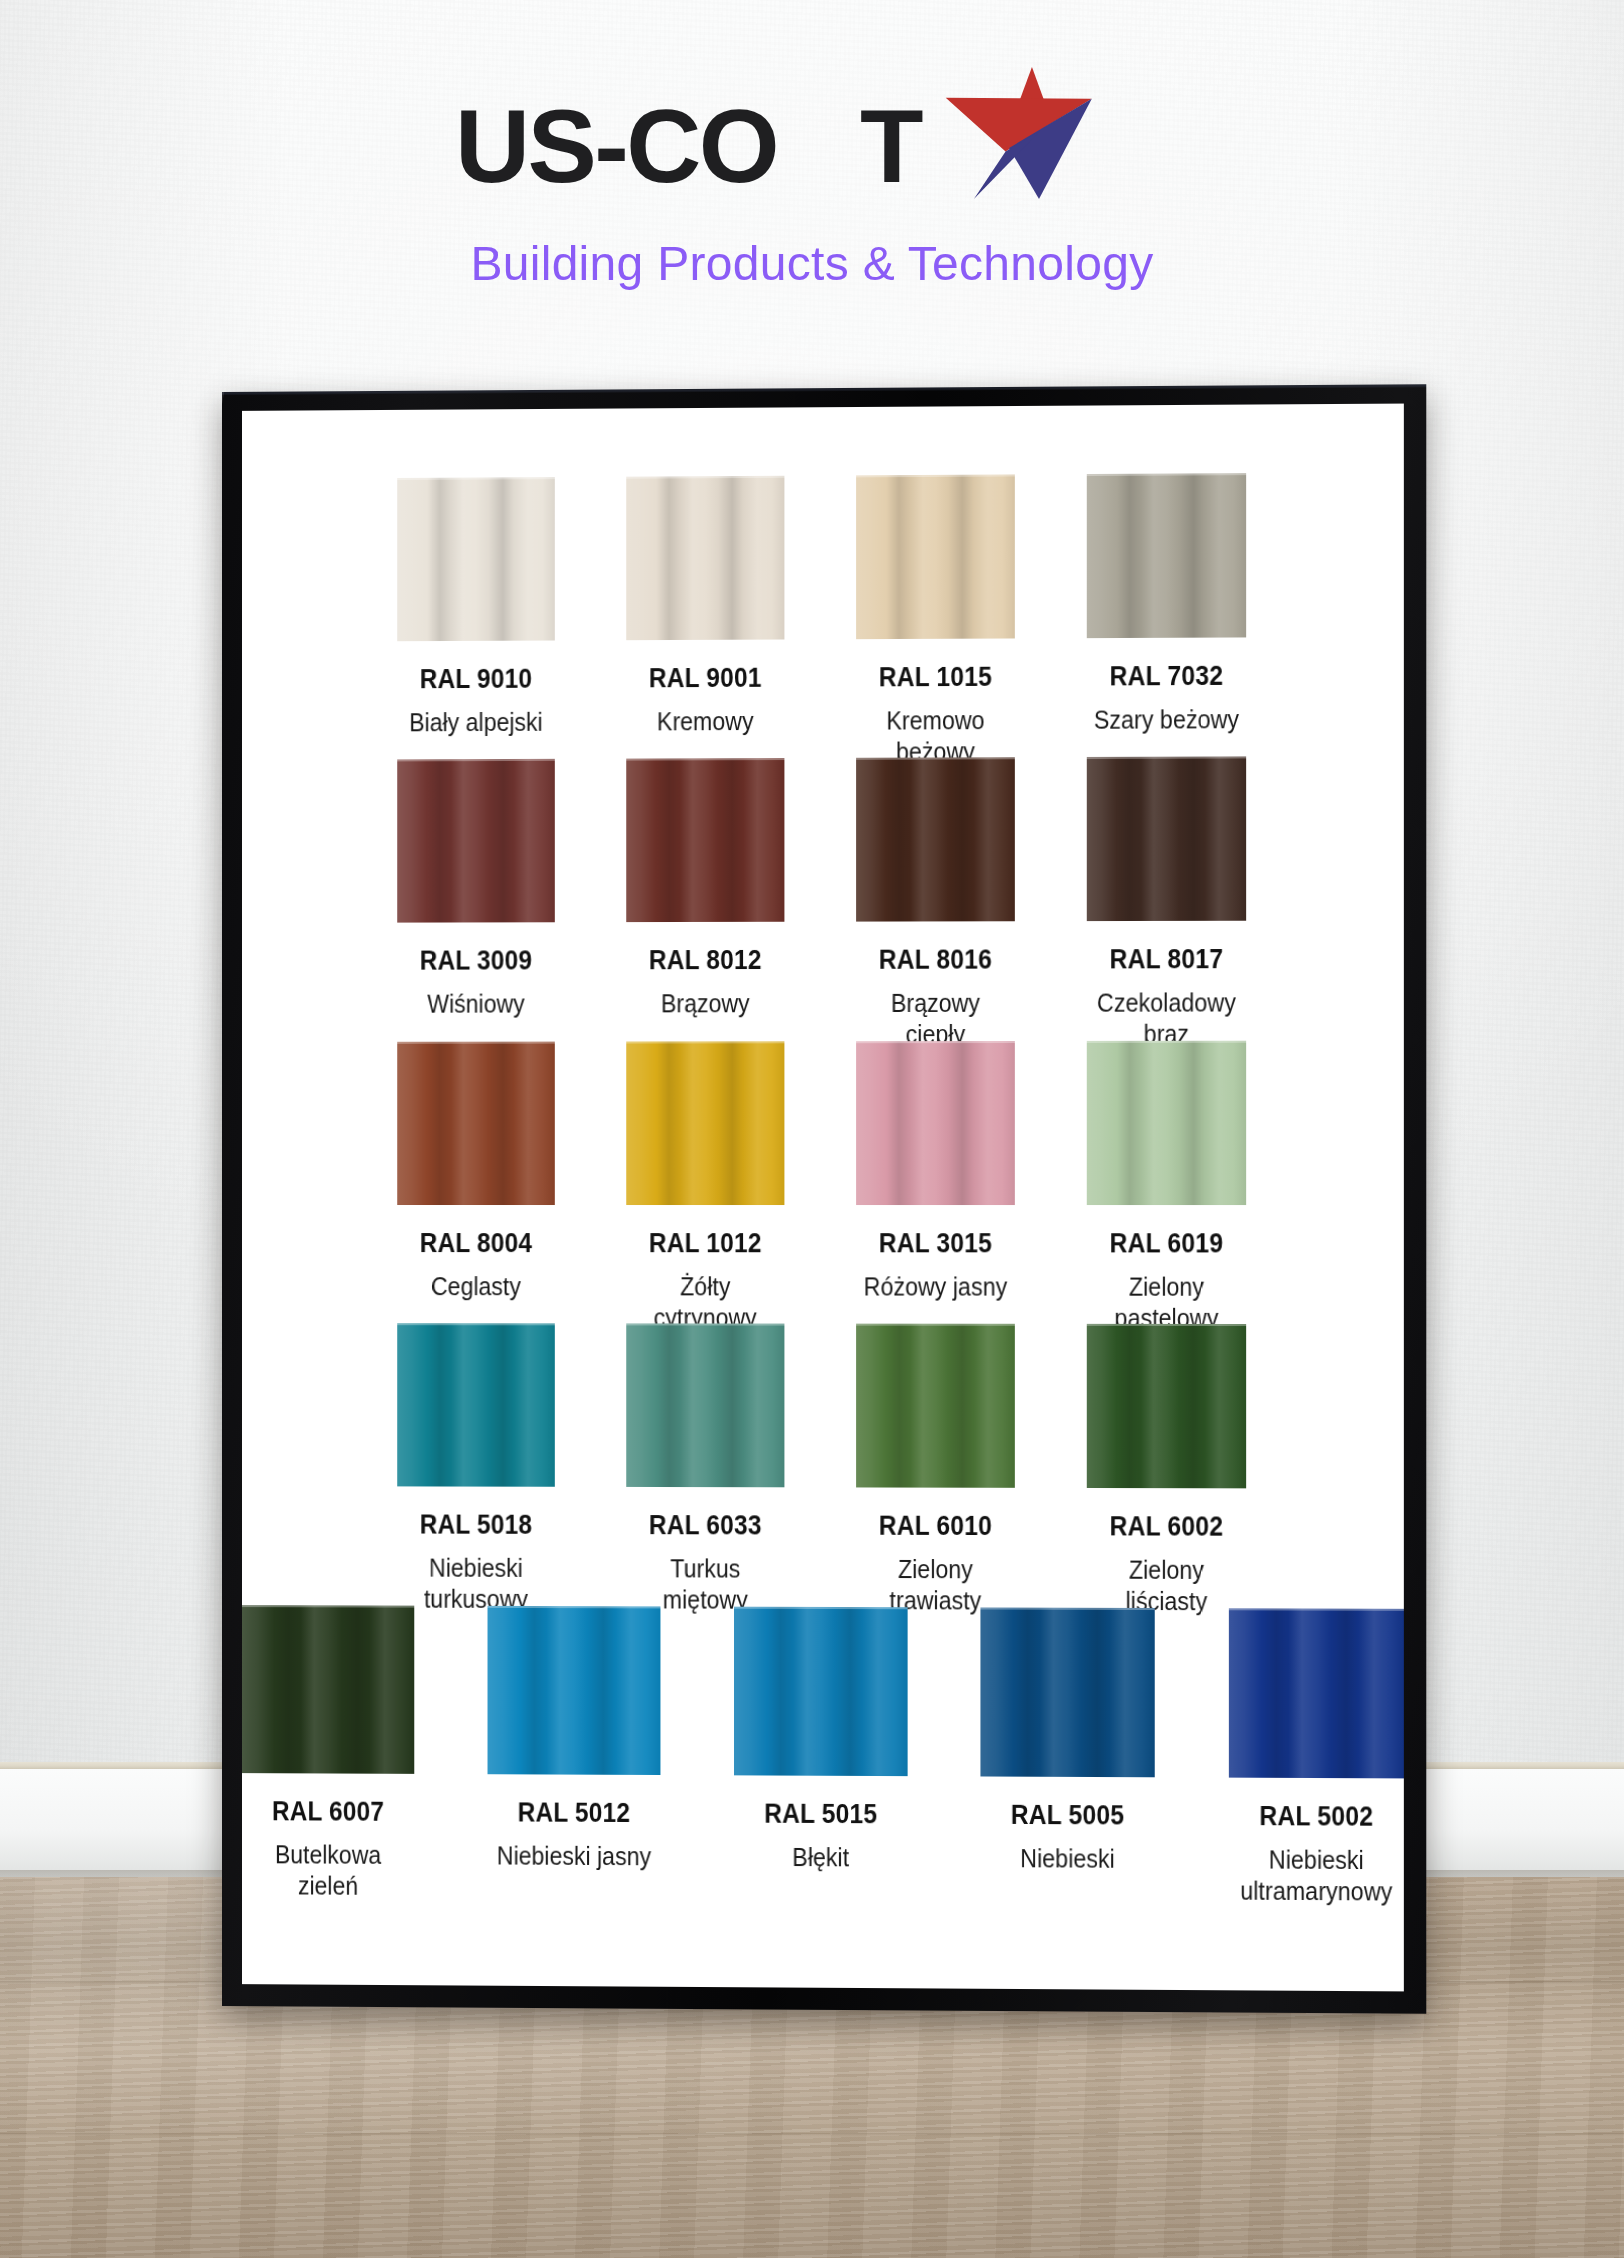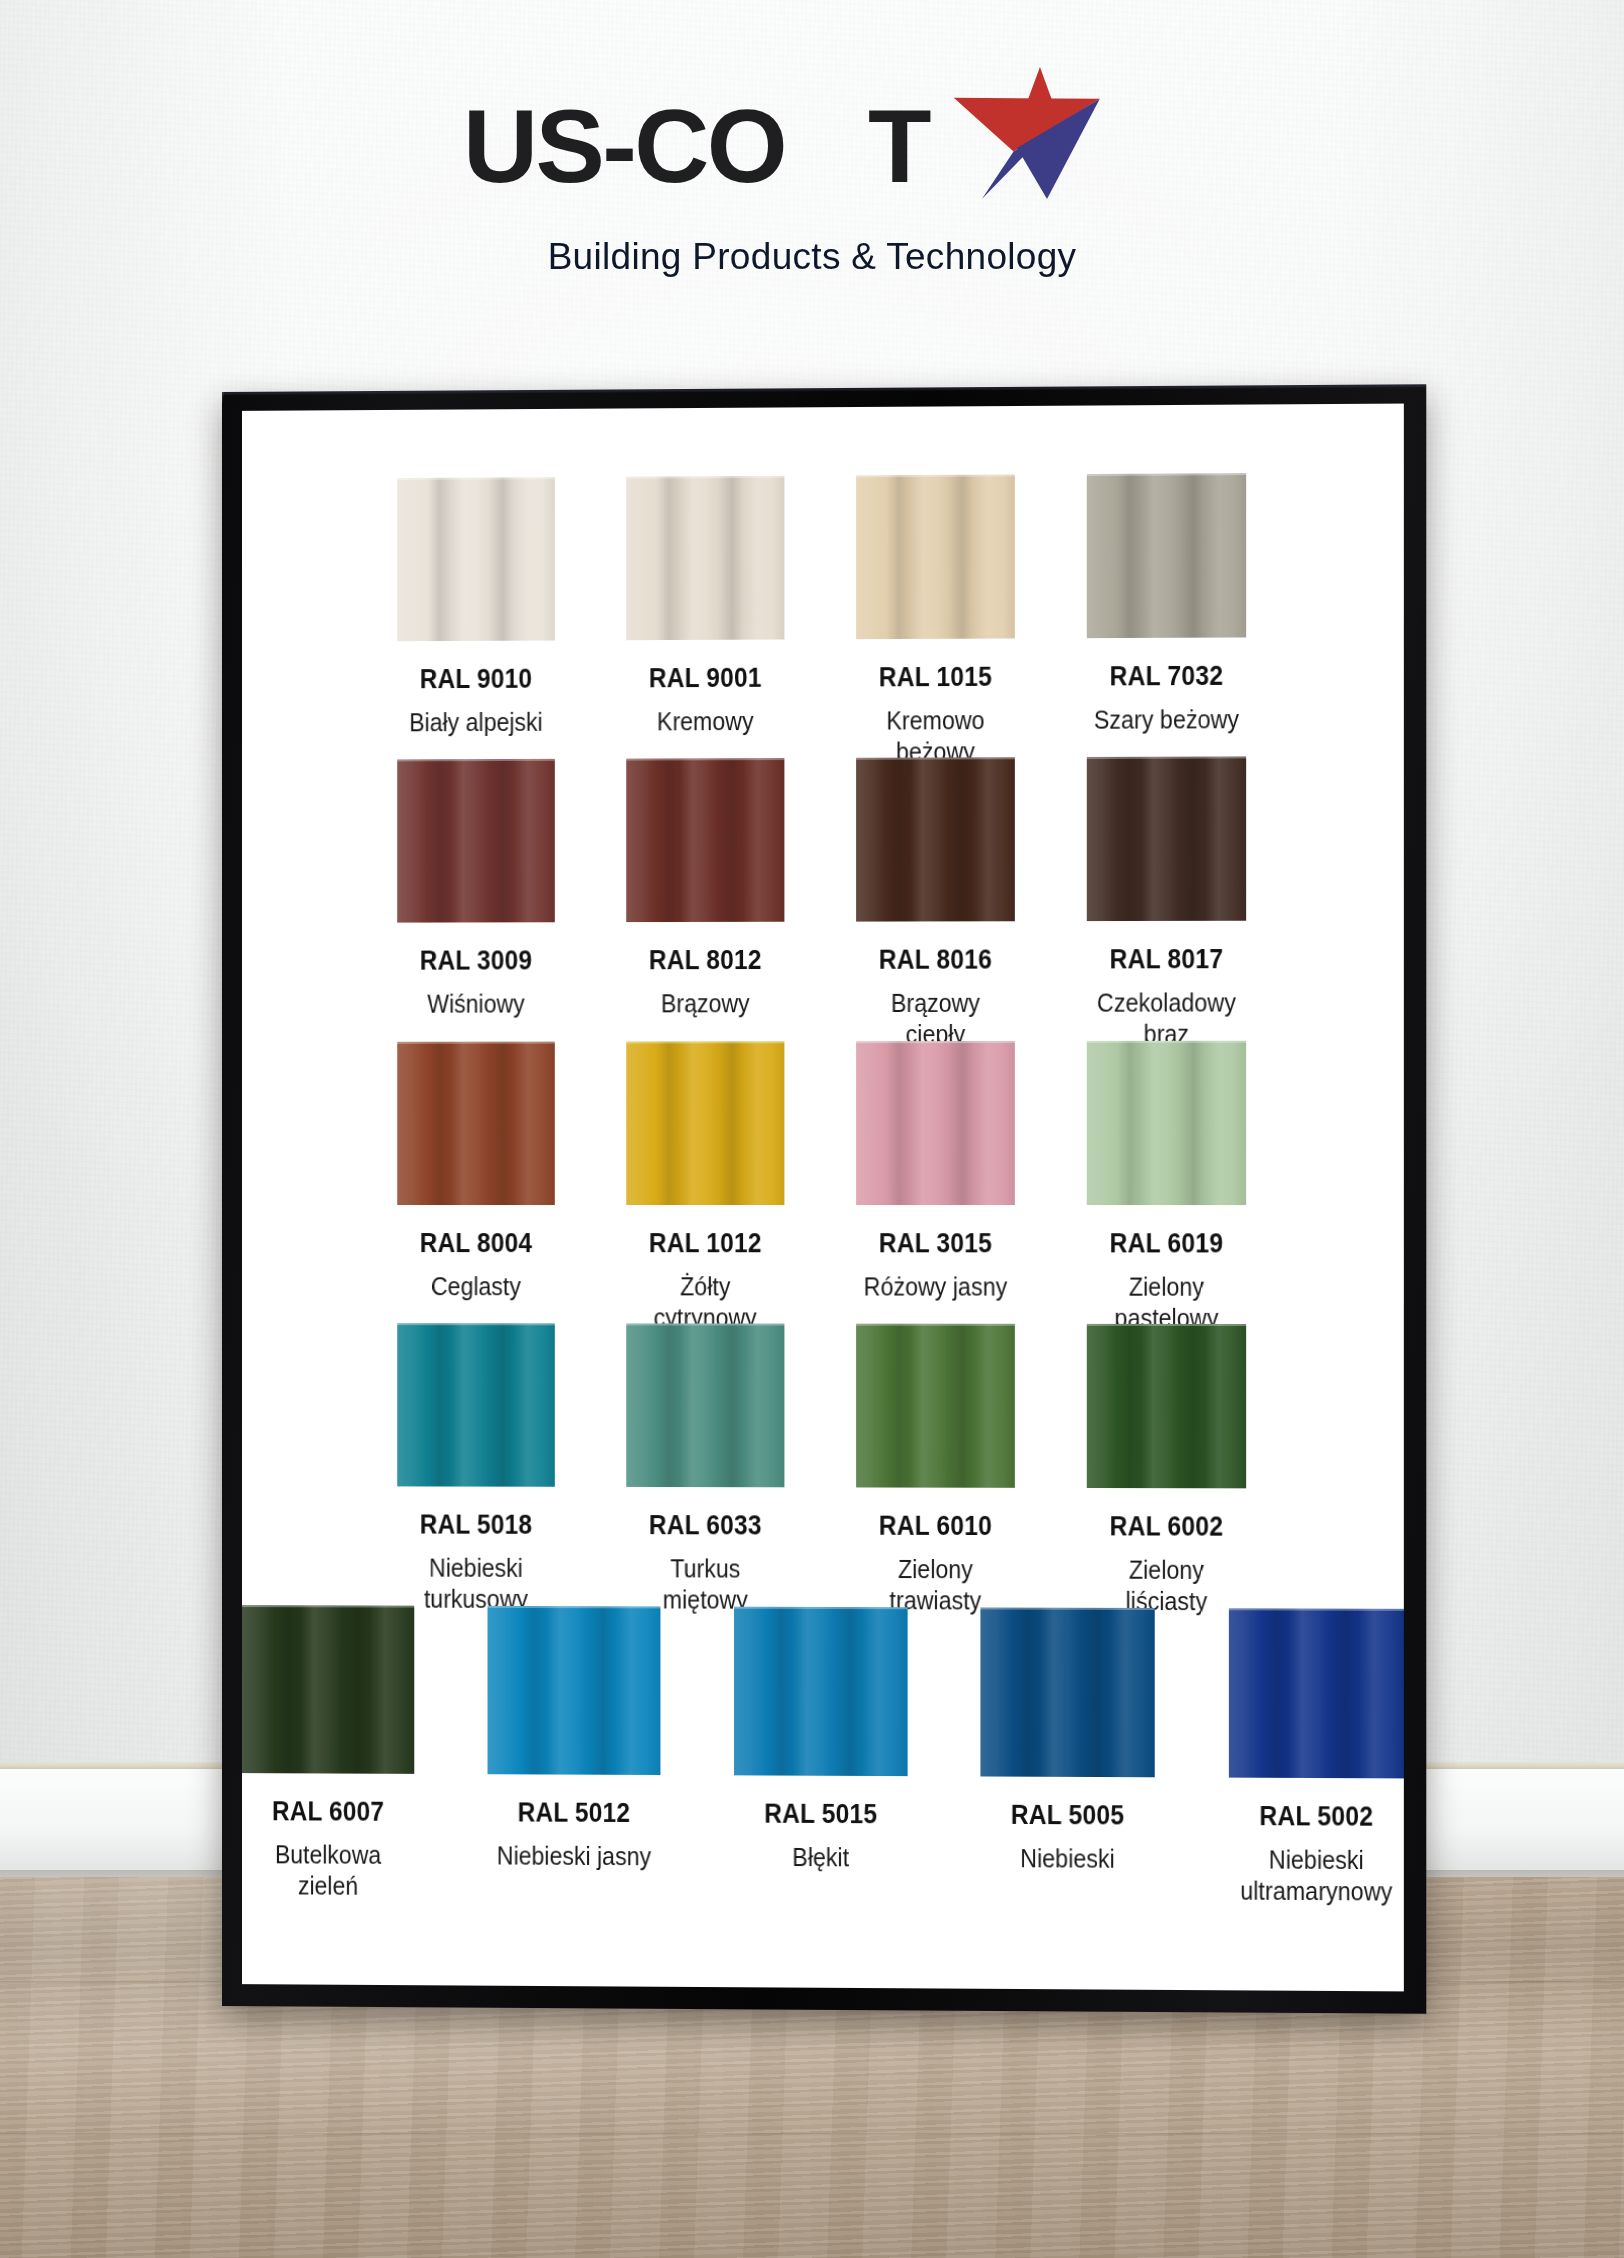--- a/index.html
+++ b/index.html
@@ -69,21 +69,21 @@
     position:absolute; left:0; top:256px; width:100%; height:2.6px;
     background:linear-gradient(180deg, rgba(110,92,70,.22), rgba(110,92,70,0));
   }
   .floor-sheen{
     position:absolute; left:0; top:0; width:100%; height:100%;
     background: radial-gradient(90% 120% at 20% 0%, rgba(255,255,255,0.22), rgba(255,255,255,0) 60%);
   }
 
   
   .logo-wrap {
-    position: absolute; left: 8px; top: 92px; width: 1328px;
+    position: absolute; left: 0; top: 92px; width: 1328px;
     text-align: center;
     padding-left: 48px;
   }
   .logo-line {
     position: relative; display: inline-block; height: 108px;
   }
   .logo-text {
     font-family: "Liberation Sans", sans-serif;
     font-weight: 700;
     font-size: 104px;
@@ -92,22 +92,22 @@
     line-height: 108px;
     transform: scaleX(1.02);
   }
   .logo-star {
     position: absolute; top: -25px; left: 478px; width: 168px; height: 132px;
     pointer-events: none;
   }
   .tagline {
     position: absolute; left: 0; top: 236px; width: 1624px;
     text-align: center;
-    font-size: 37px;
-    color: #0f172a;
+    font-size: 48px;
+    color: #8b5cf6;
     letter-spacing: 0.3px;
   }
 
   
   .frame-shadow{
     position:absolute; left:208px; top:1967px; width:1235px; height:56px;
     background: radial-gradient(50% 60% at 50% 38%, rgba(60,48,34,0.48), rgba(60,48,34,0) 72%);
     filter: blur(4.4px);
   }
   .frame {

